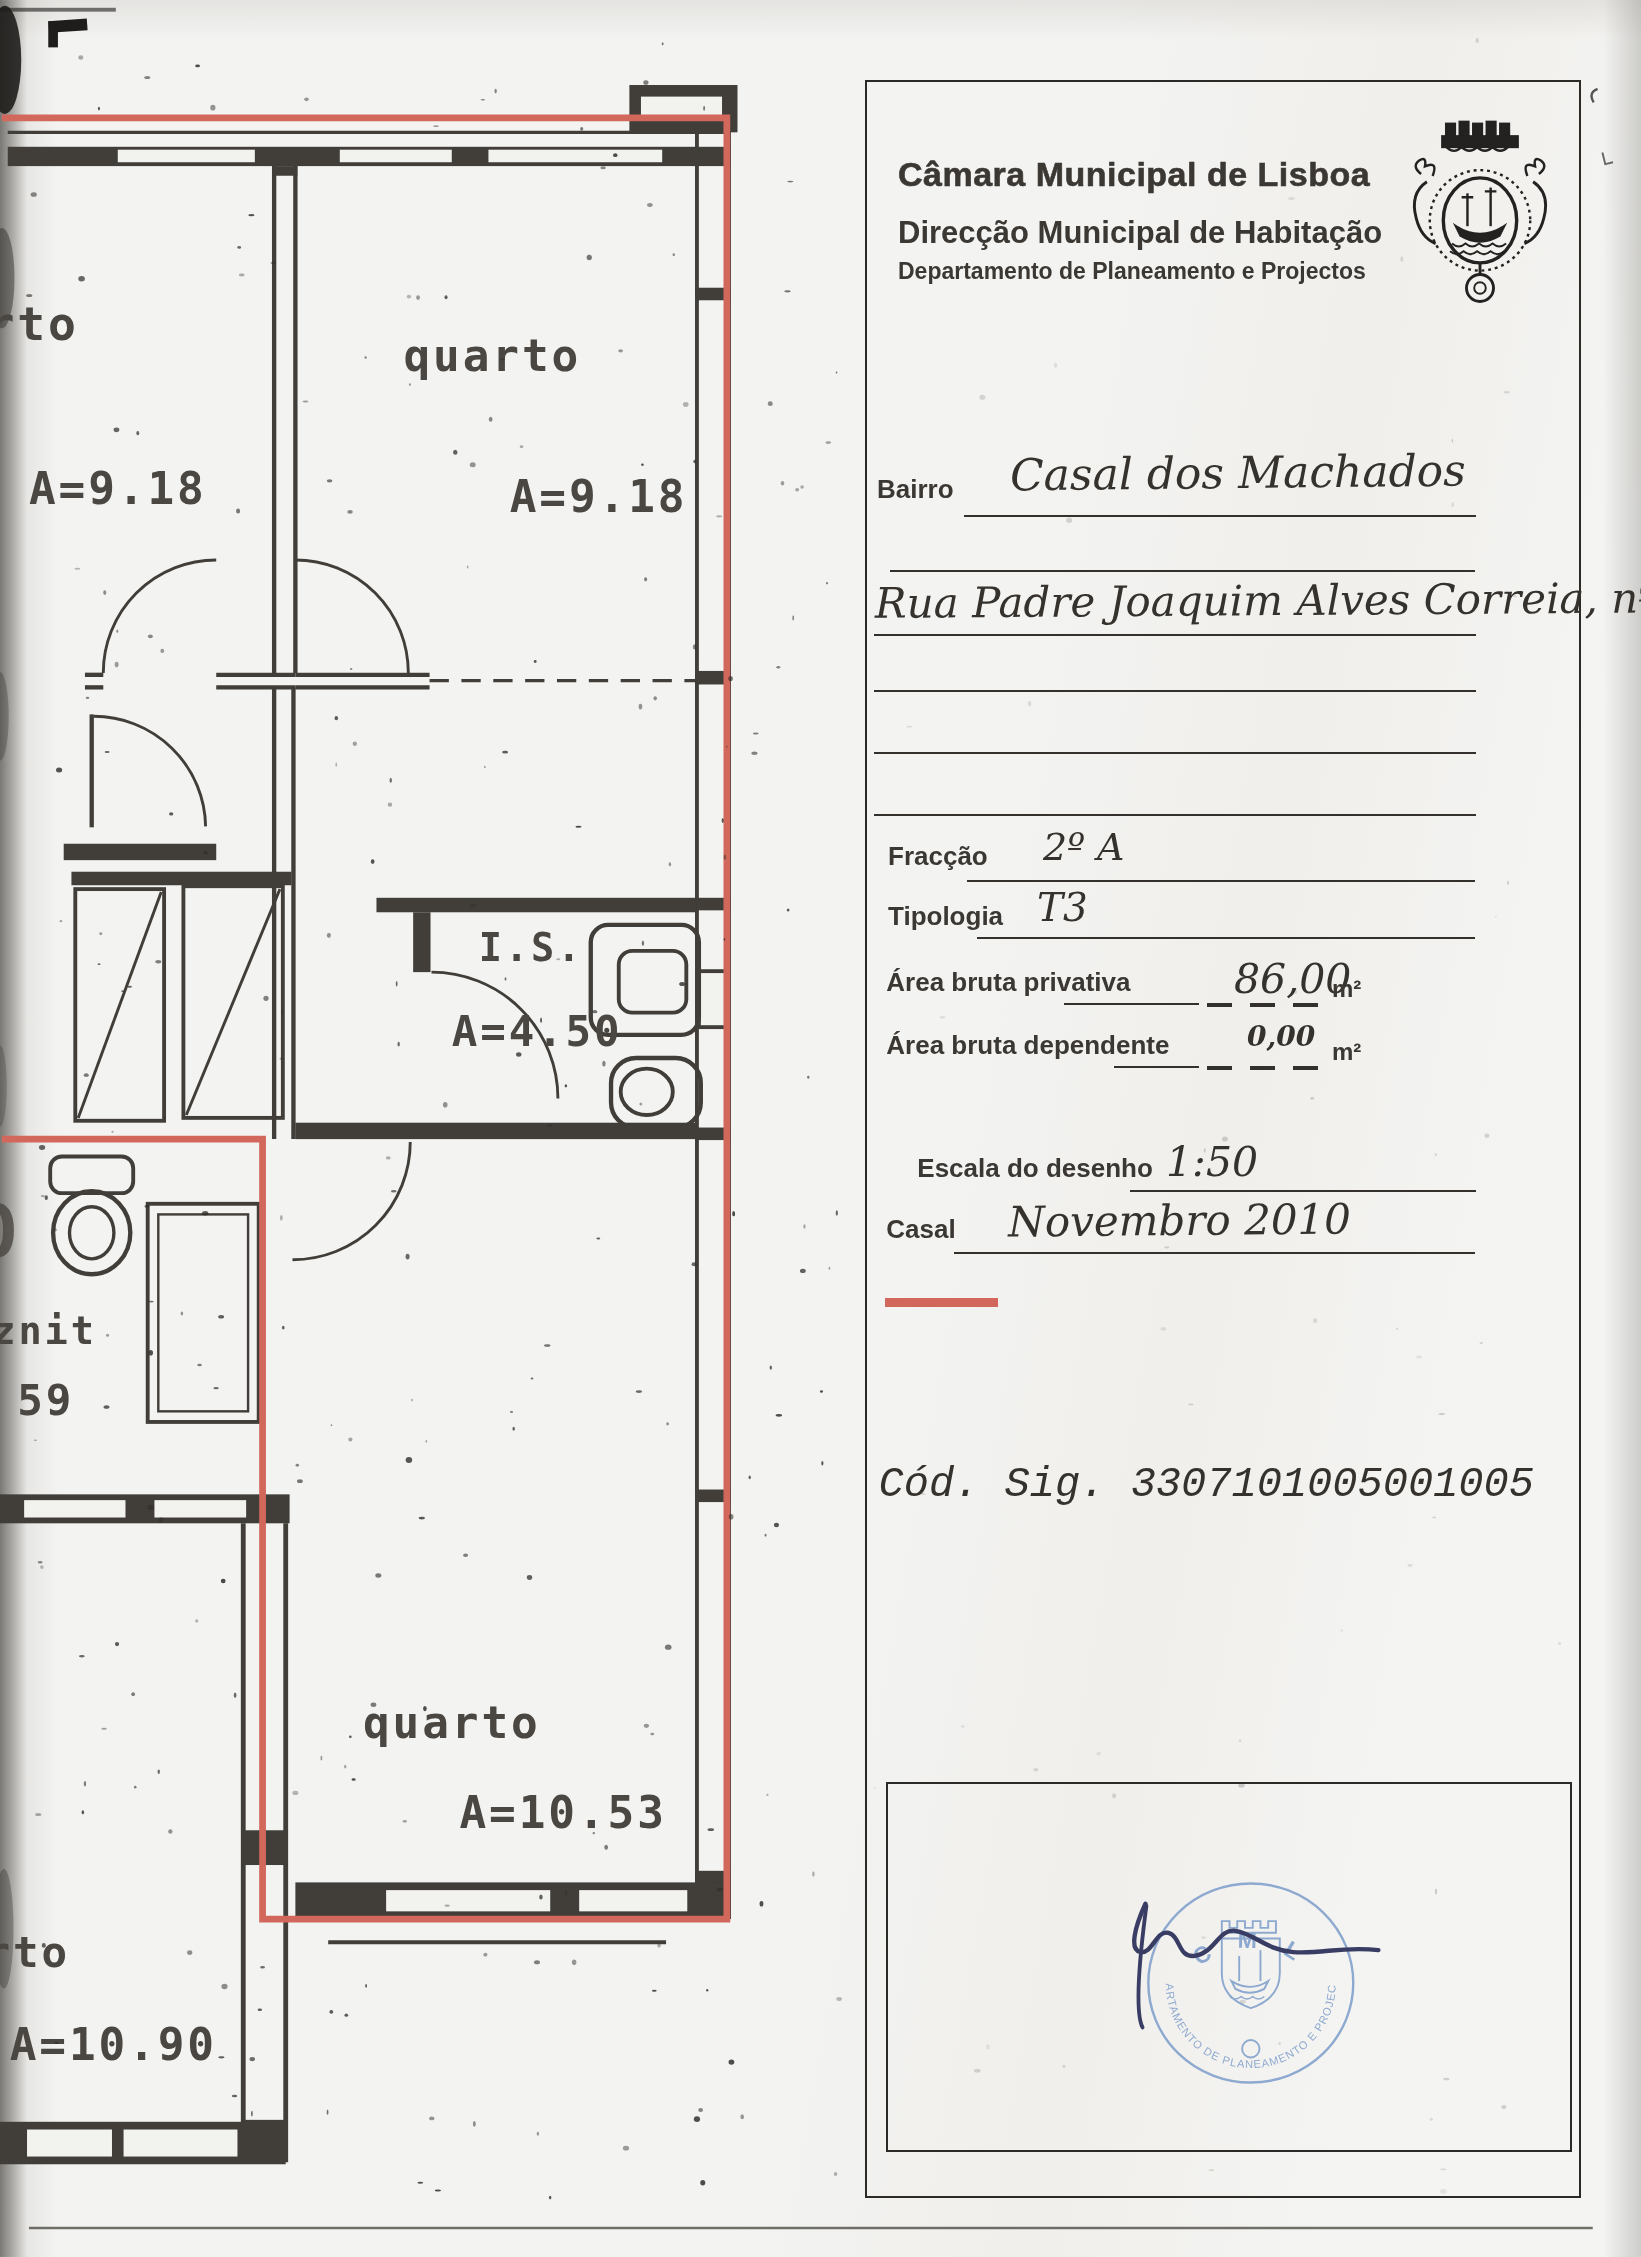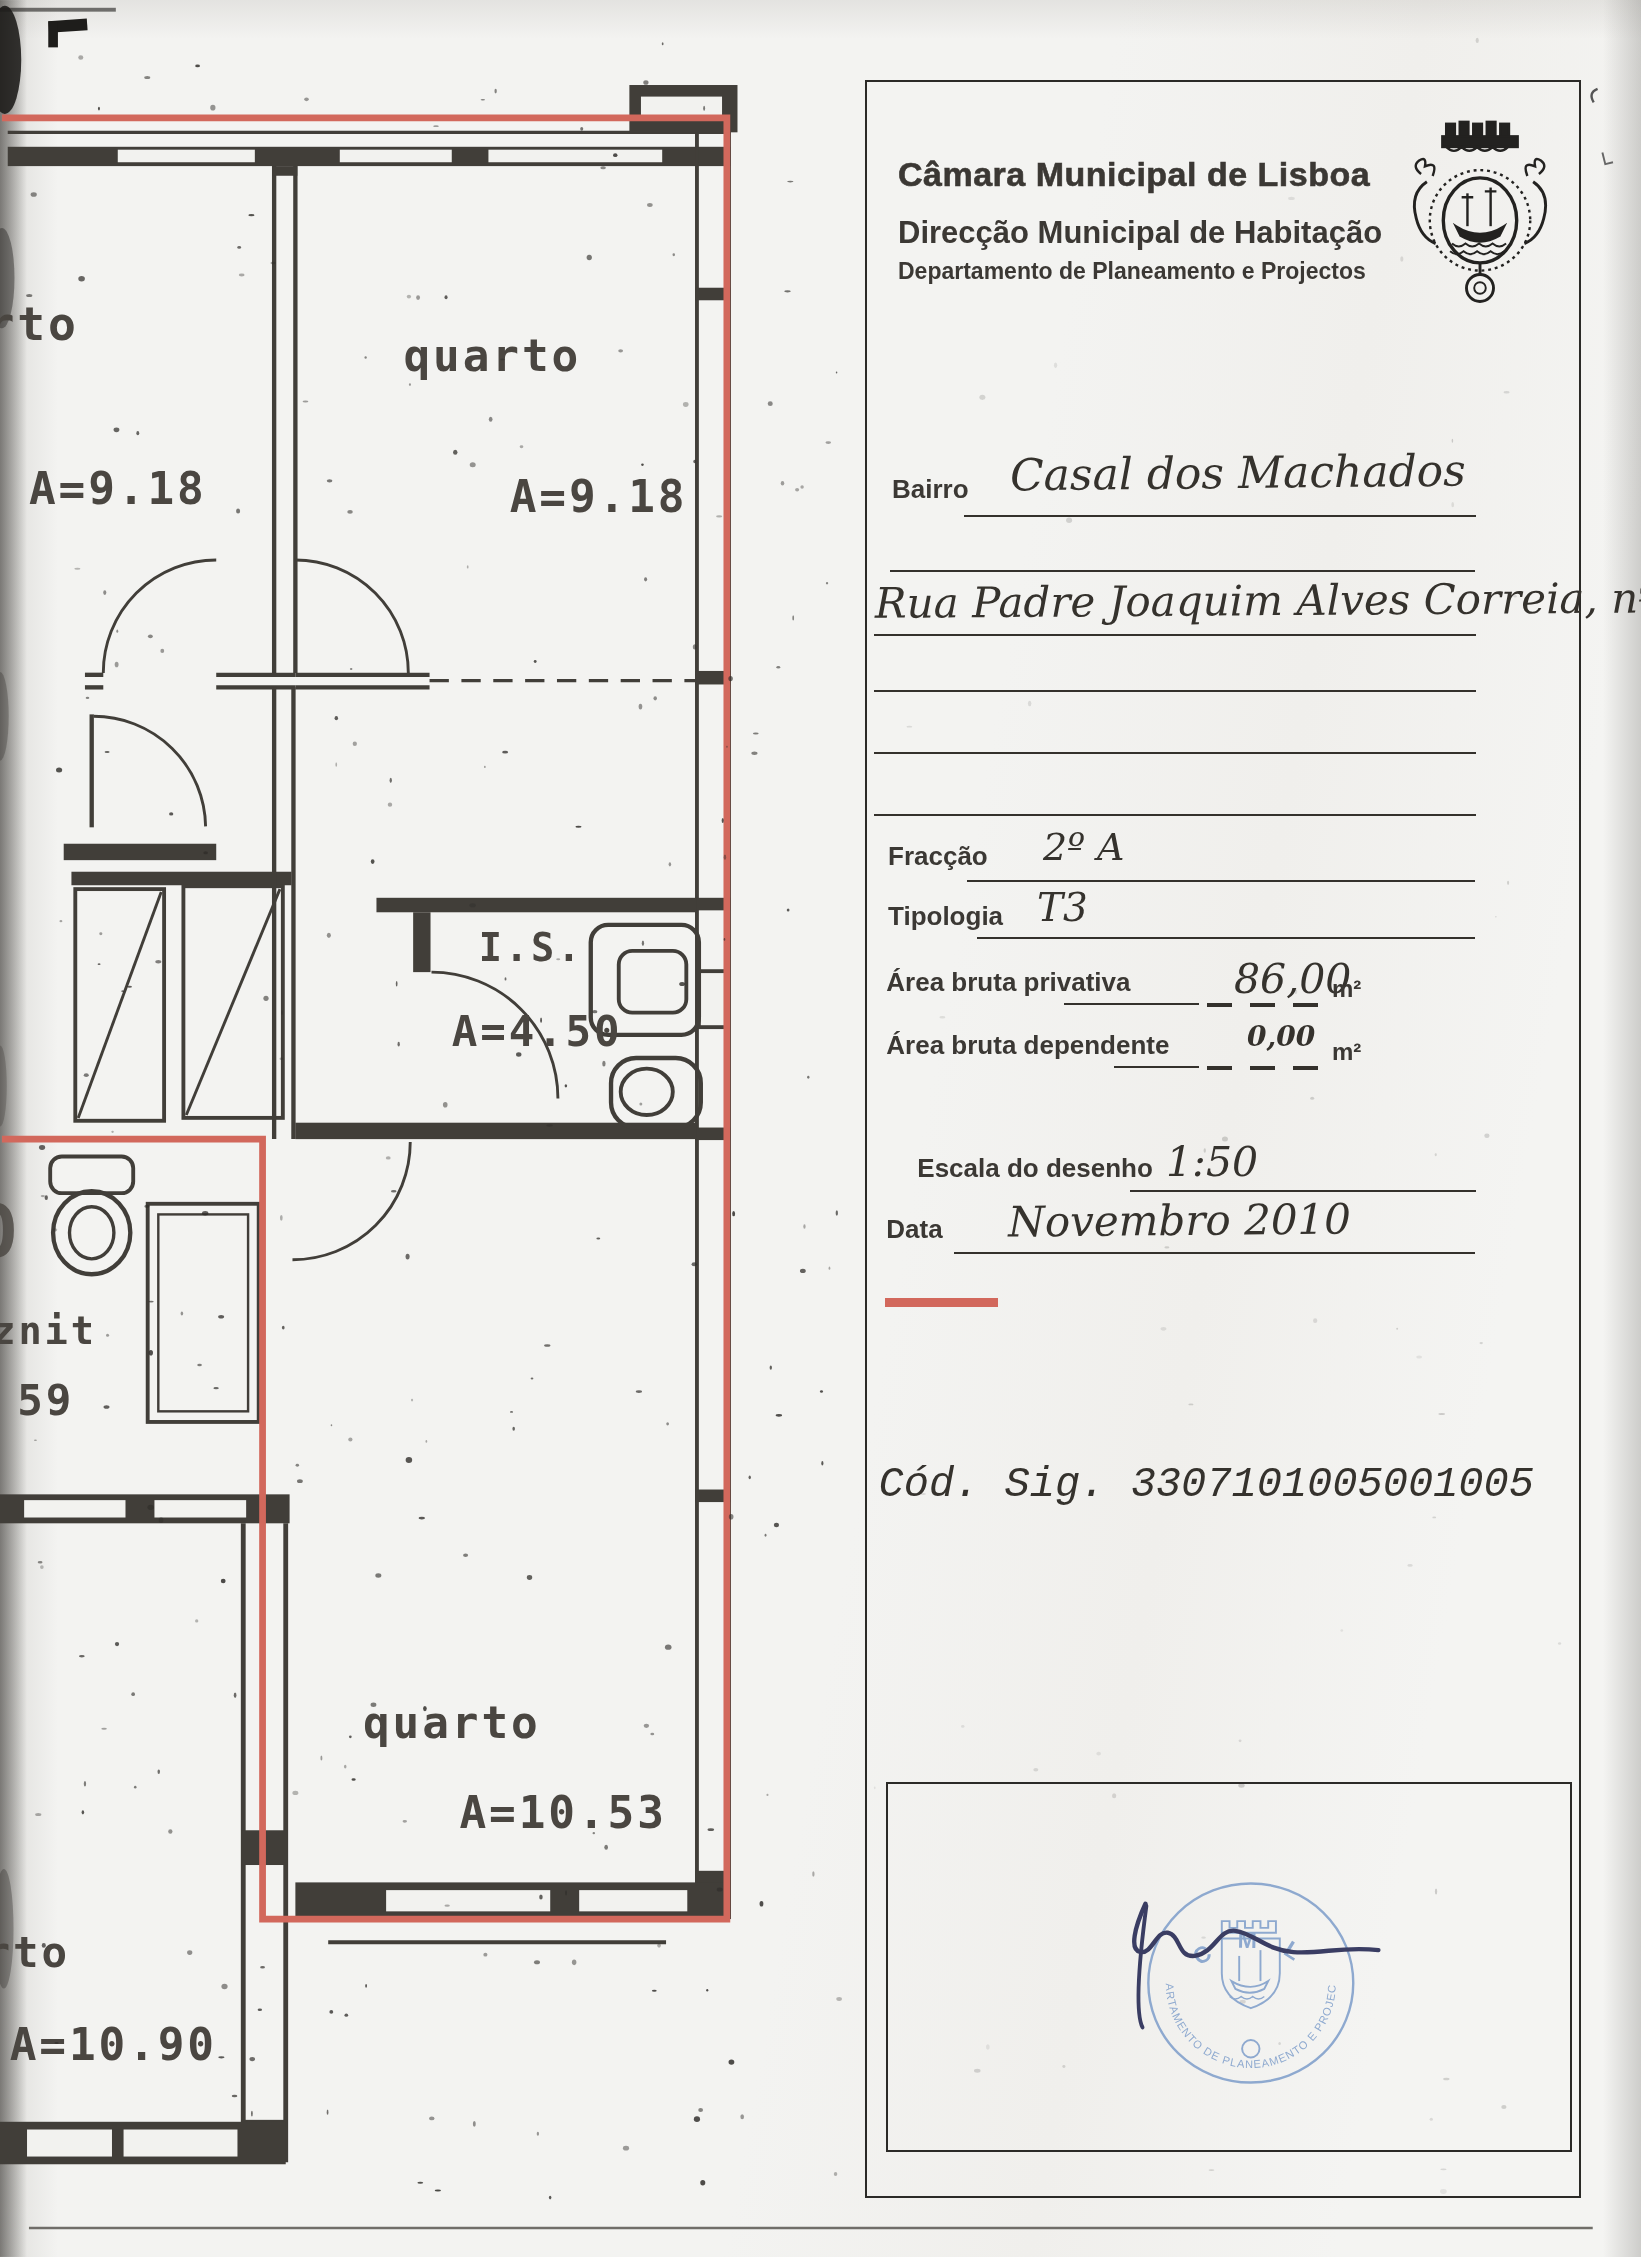--- a/index.html
+++ b/index.html
@@ -487,21 +487,21 @@
       </g>
       <path d="M34,66 q-18,12 -11,38 q5,20 20,26"></path>
       <path d="M144,66 q18,12 11,38 q-5,20 -20,26"></path>
       <path d="M28,58 q-10,-8 -2,-14 q8,-5 6,6 q14,-6 8,10" stroke-width="2.5"></path>
       <path d="M150,58 q10,-8 2,-14 q-8,-5 -6,6 q-14,-6 -8,10" stroke-width="2.5"></path>
       <line x1="89" y1="150" x2="89" y2="162" stroke-width="3"></line>
       <circle cx="89" cy="176" r="14" stroke-width="3"></circle>
       <circle cx="89" cy="176" r="6" stroke-width="2"></circle>
     </svg>
 
-    <div class="lbl" style="left:25px;top:392px;font-size:26px;">Bairro</div>
+    <div class="lbl" style="left:10px;top:392px;font-size:26px;">Bairro</div>
     <div class="uline" style="left:97px;top:433px;width:512px;"></div>
     <div class="hand" style="left:143px;top:365px;font-size:44px;transform:rotate(-.6deg);">Casal dos Machados</div>
 
     <div class="uline" style="left:23px;top:488px;width:585px;"></div>
 
     <div class="hand" style="left:7.7px;top:494px;font-size:42px;transform:rotate(-.4deg);">Rua Padre Joaquim Alves Correia, nº 6</div>
     <div class="uline" style="left:6.8px;top:552px;width:602px;"></div>
 
     <div class="uline" style="left:6.8px;top:608px;width:602px;"></div>
     <div class="uline" style="left:6.8px;top:670px;width:602px;"></div>
@@ -524,21 +524,21 @@
     <div class="lbl" style="left:19.3px;top:948px;font-size:26px;">Área bruta dependente</div>
     <div class="uline" style="left:247px;top:984px;width:85px;"></div>
     <div class="dashline" style="left:340px;top:984px;width:118px;"></div>
     <div class="hand" style="left:380px;top:938px;font-size:28px;font-weight:bold;">0,00</div>
     <div class="unit" style="left:465px;top:956px;">m²</div>
 
     <div class="lbl" style="left:19.3px;top:1071px;font-size:26px;margin-left:31px;">Escala do desenho</div>
     <div class="uline" style="left:263px;top:1108px;width:346px;"></div>
     <div class="hand" style="left:299px;top:1056px;font-size:41px;">1:50</div>
 
-    <div class="lbl" style="left:19.3px;top:1132px;font-size:26px;">Data</div>
+    <div class="lbl" style="left:19.3px;top:1132px;font-size:26px;">Casal</div>
     <div class="uline" style="left:87px;top:1170px;width:521px;"></div>
     <div class="hand" style="left:141px;top:1114px;font-size:42px;transform:rotate(-.5deg);">Novembro 2010</div>
 
     <div class="abs" style="left:18.3px;top:1216px;width:113px;height:8.7px;background:#d2685c;"></div>
 
     <div class="hand" style="left:11.6px;top:1379px;font-size:42px;font-style:italic;font-family:Liberation Mono, monospace;">Cód. Sig. 3307101005001005</div>
 
     <div id="sigbox">
 
       <svg class="abs" style="left:154px;top:54px" width="406" height="290" viewBox="0 0 420 300" fill="none">

